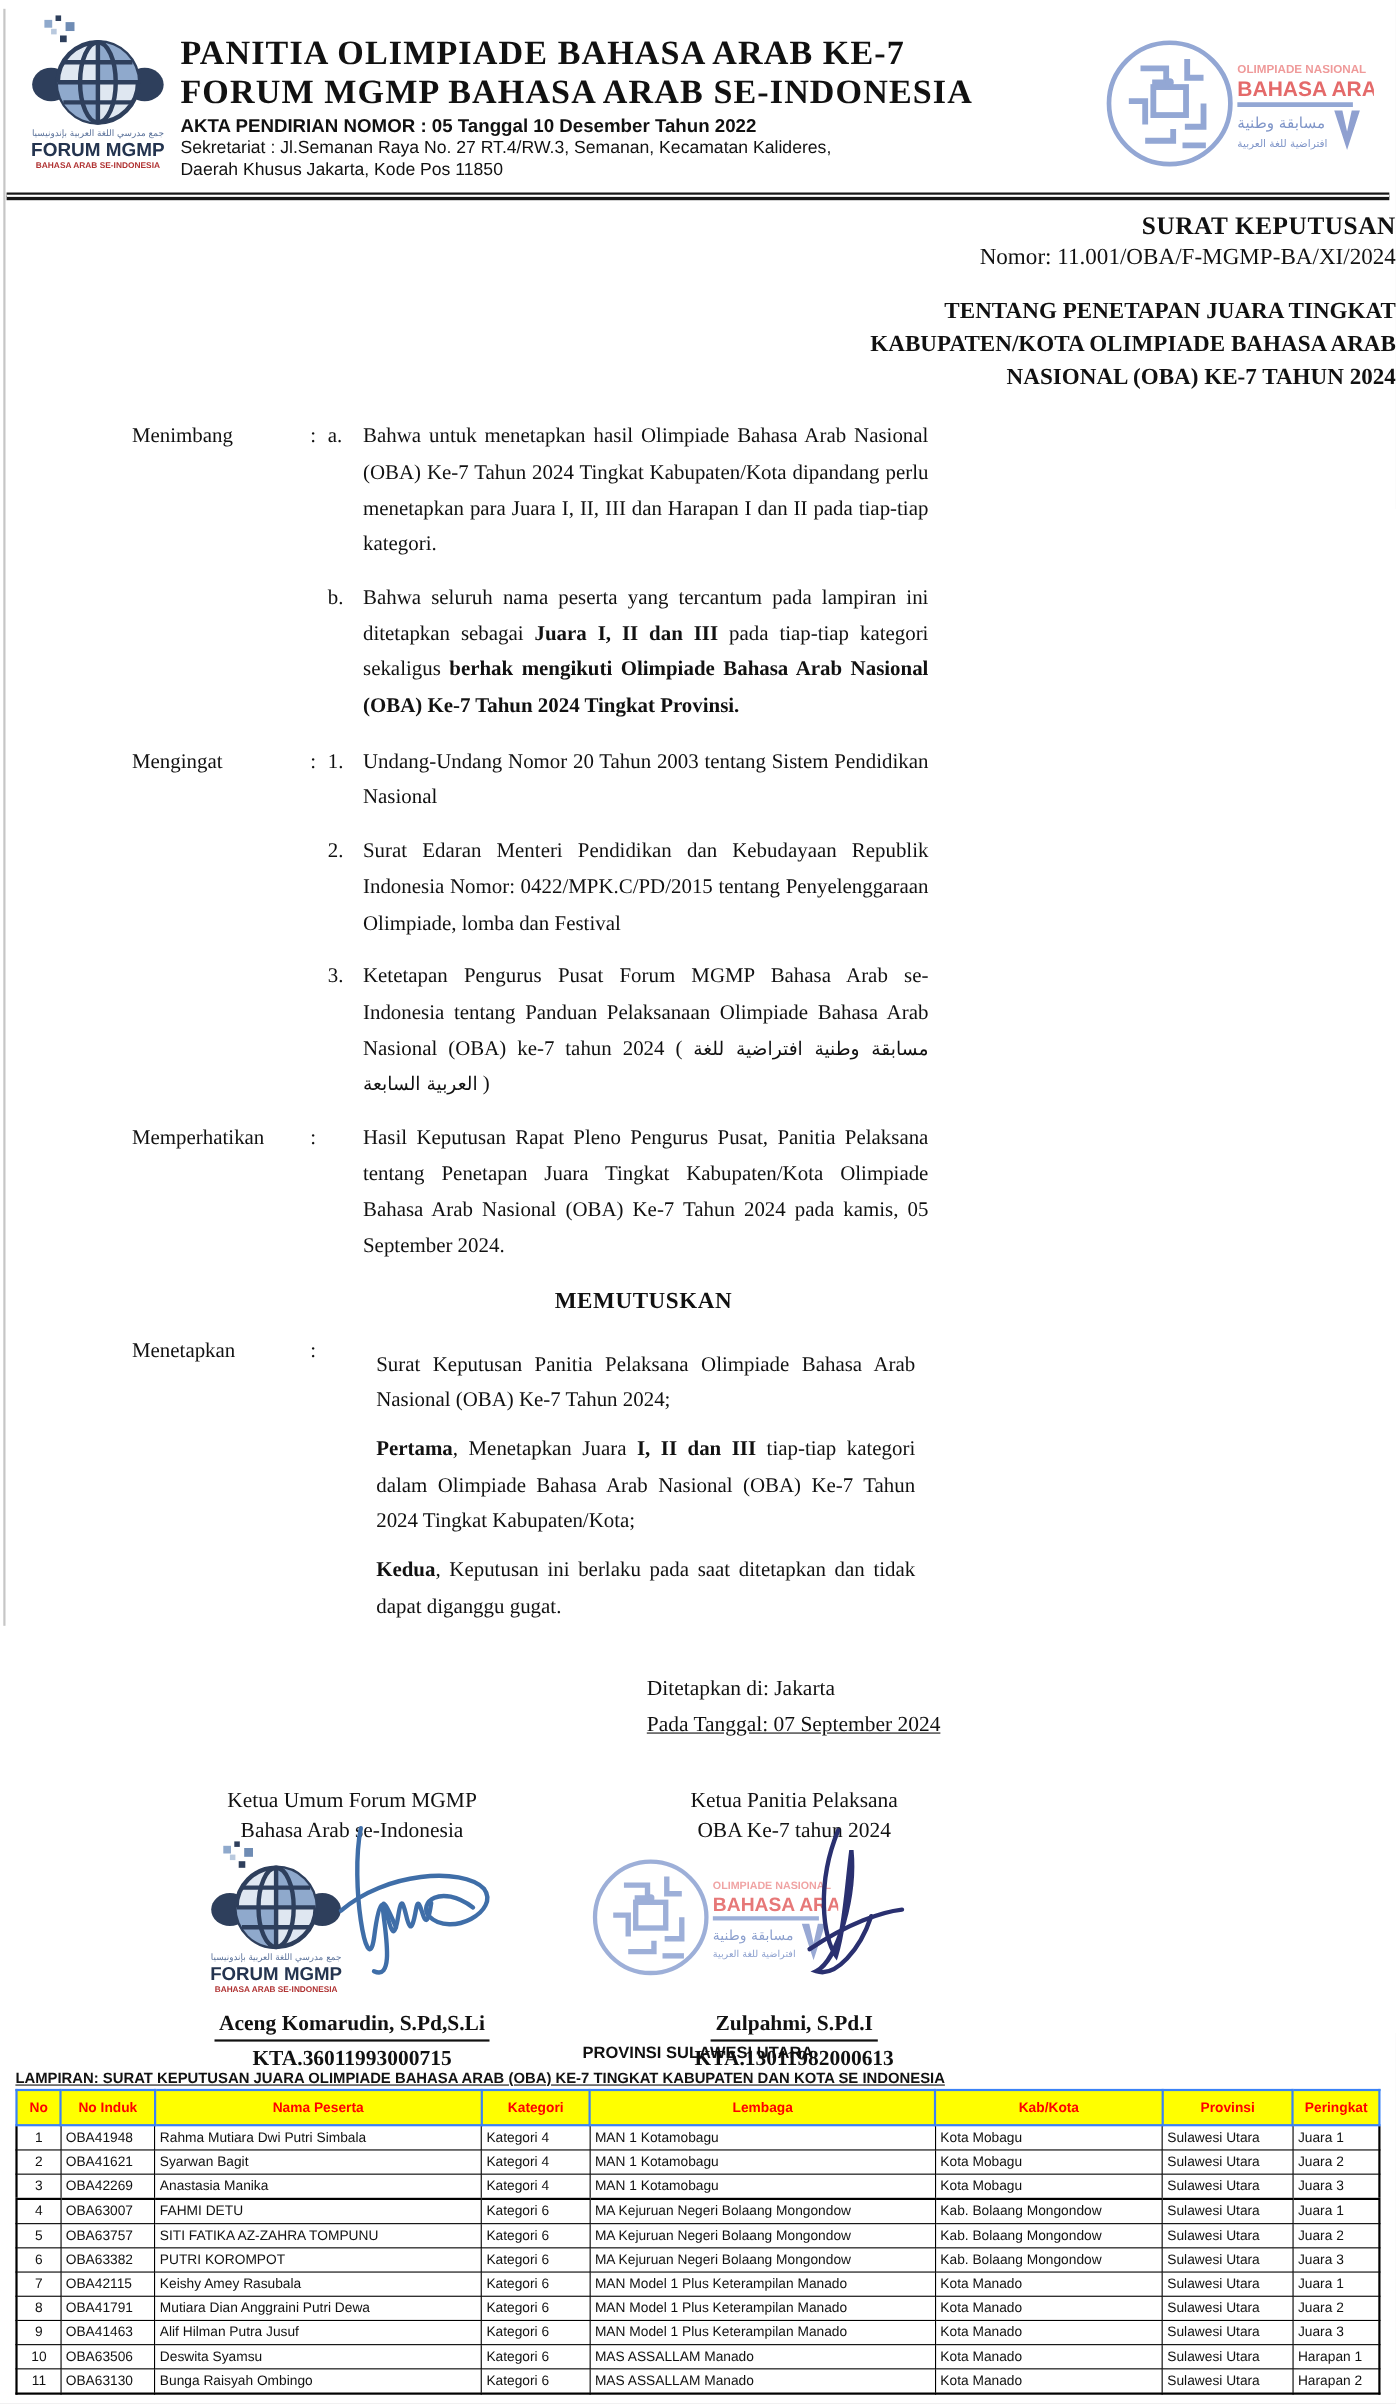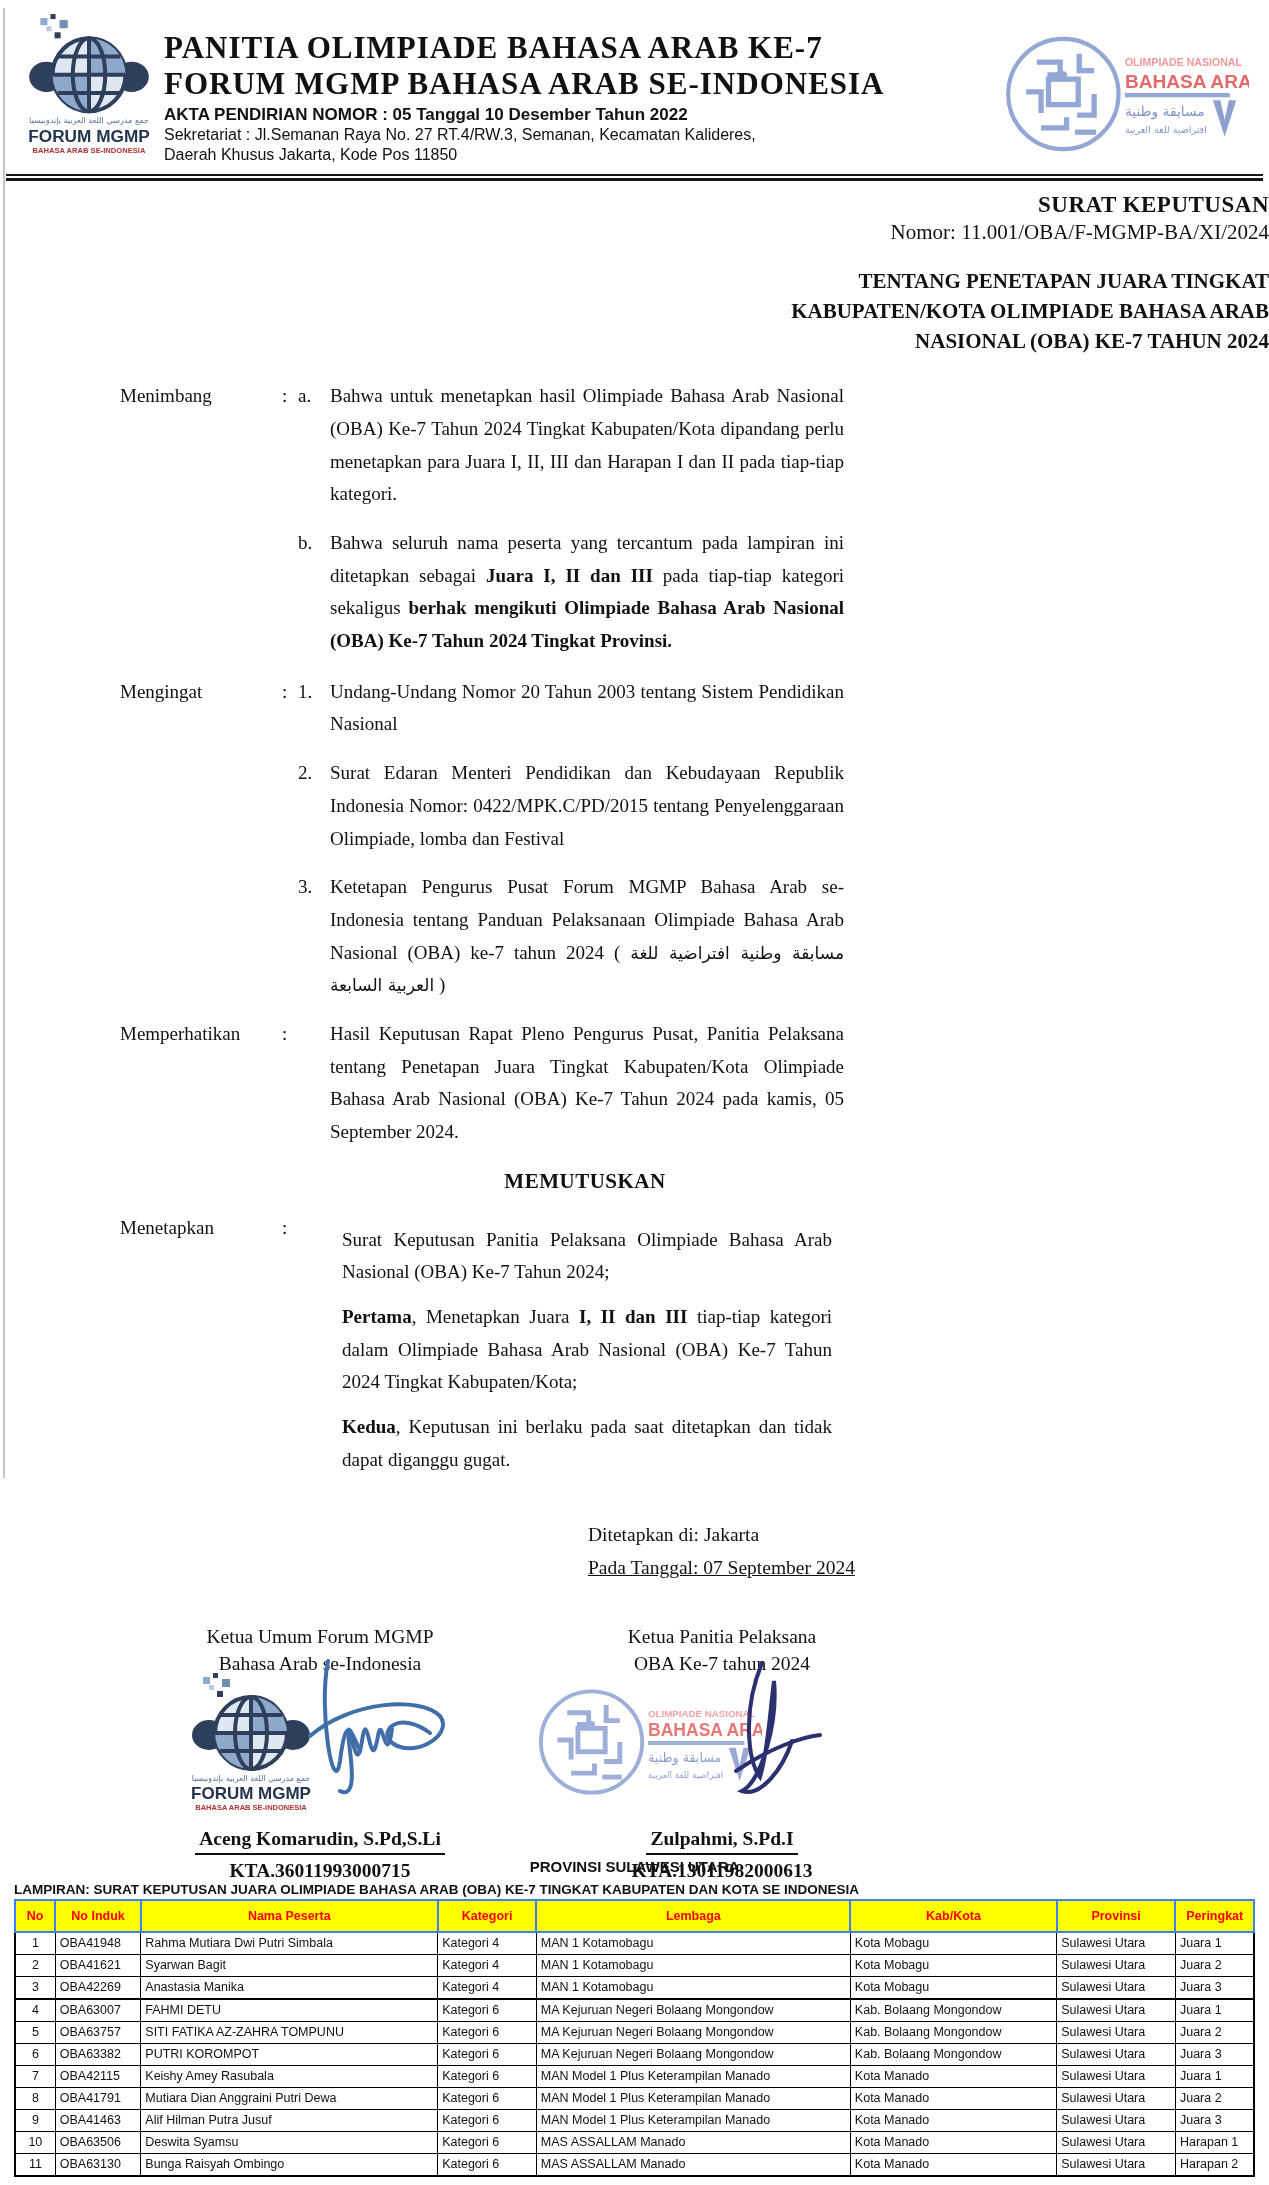--- a/index.html
+++ b/index.html
@@ -45,21 +45,21 @@
   .sig-left{margin-left:150px;}
   .sig-right{margin-left:62px;}
   .stamp-row{position:relative;height:148px;}
   .stamp-row svg{position:absolute;}
   .sig-name{font-weight:bold;display:inline-block;border-bottom:2px solid #111;padding:0 4px 1px 4px;}
   .sig-kta{font-weight:bold;margin-top:2px;}
 
   
   .lampiran{position:absolute;left:0;right:0;top:1858px;font-family:"Liberation Sans",sans-serif;}
   .prov-title{text-align:center;font-size:15px;font-weight:bold;}
-  .lamp-title{margin:7px 0 2px 14px;font-size:13.5px;font-weight:bold;}
+  .lamp-title{margin:7px 0 2px 14px;font-size:13.5px;font-weight:bold;text-decoration:underline;}
   table.results{border-collapse:collapse;margin:0 14px;width:1241px;border:2px solid #000;
                 font-size:12.5px;table-layout:fixed;}
   table.results th{background:var(--th-bg,#ffff00);color:var(--th-fg,#ff0000);
                    border:2px solid #3b82f6;padding:8px 2px;font-size:12.5px;}
   table.results td{border:1px solid #000;padding:1px 4px;line-height:1.35;height:19px;
                    overflow:hidden;white-space:nowrap;}
   table.results td:first-child{text-align:center;}
   table.results tbody tr:nth-child(4) td{border-top:2px solid #000;}
 </style>
 </head>

